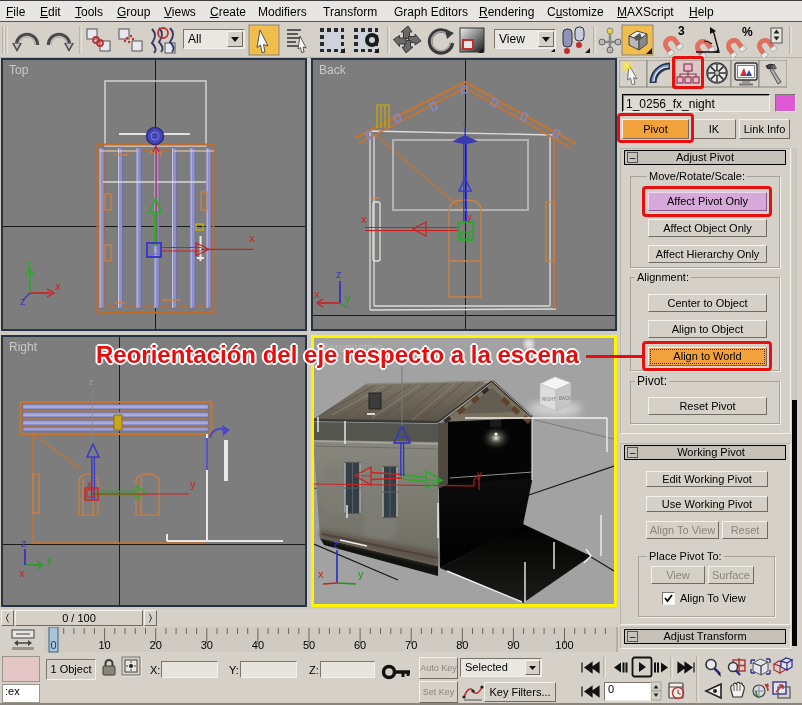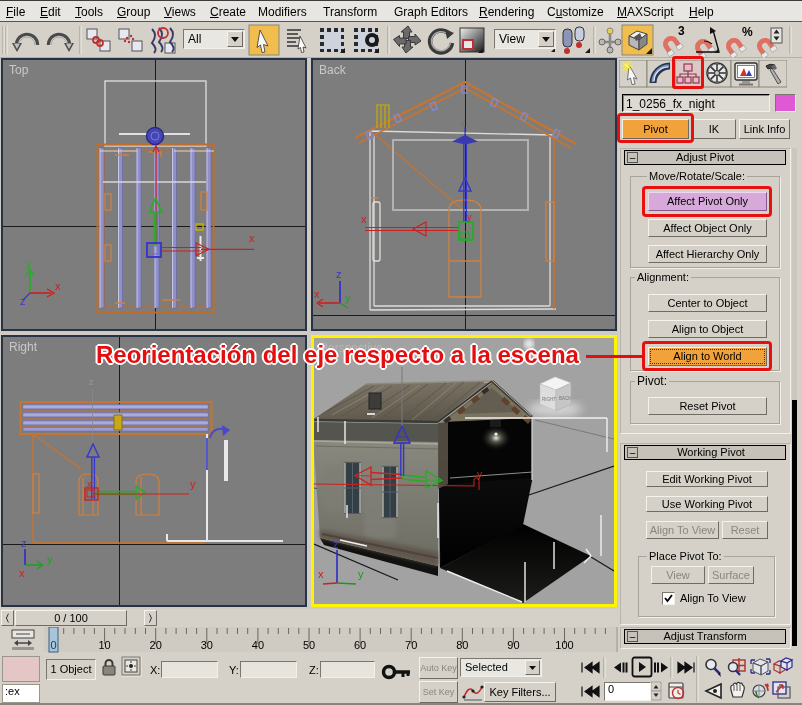--- a/index.html
+++ b/index.html
@@ -574,21 +574,21 @@
         <text x="44" y="240" font-size="11" fill="#1A9A1A" font-family="Liberation Sans">y</text>
         <text x="19" y="210" font-size="11" fill="#3A3AC8" font-family="Liberation Sans">z</text>
       </svg>
       <div class="vplabel" style="color:#B8B8B8;">Perspective</div>
     </div>
   </div>
 </div>
 
 <div class="abs" style="left:0;top:609px;width:618px;height:18px;background:#D5D1C8;">
   <div class="abs btn" style="left:1px;top:1px;width:13px;height:16px;font-size:10px;line-height:14px;">〈</div>
-  <div class="abs btn" style="left:15px;top:1px;width:112px;height:16px;font-size:11px;line-height:15px;">0 / 100</div>
+  <div class="abs btn" style="left:15px;top:1px;width:128px;height:16px;font-size:11px;line-height:15px;">0 / 100</div>
   <div class="abs btn" style="left:144px;top:1px;width:13px;height:16px;font-size:10px;line-height:14px;">〉</div>
 </div>
 
 <div class="abs" id="trackbar" style="left:0;top:627px;width:618px;height:26px;background:#D5D1C8;">
   <svg width="618" height="26" id="tbarsvg">
     <rect x="0" y="0" width="618" height="26" fill="#D5D1C8"></rect>
     <rect x="44" y="0" width="574" height="25" fill="#CFCBC2"></rect>
 
     <g transform="translate(12,3)">
       <rect x="0" y="0" width="22" height="8" fill="#E8E6E0" stroke="#444"></rect>

